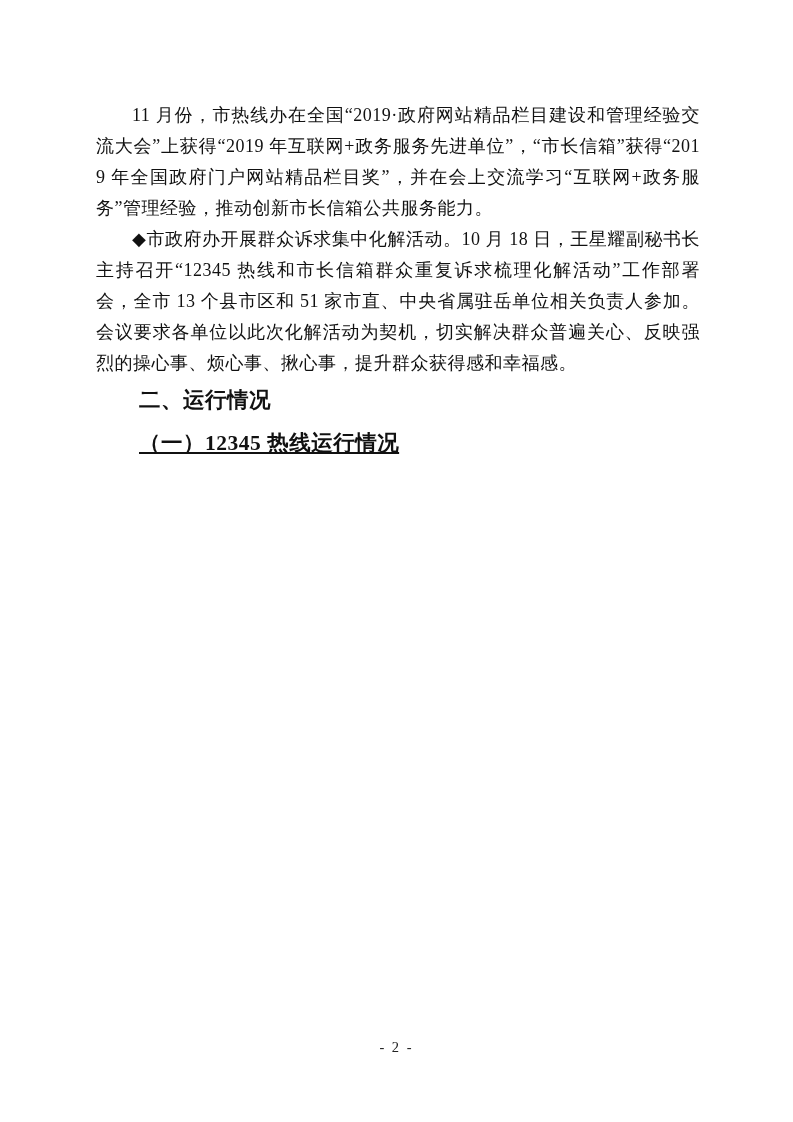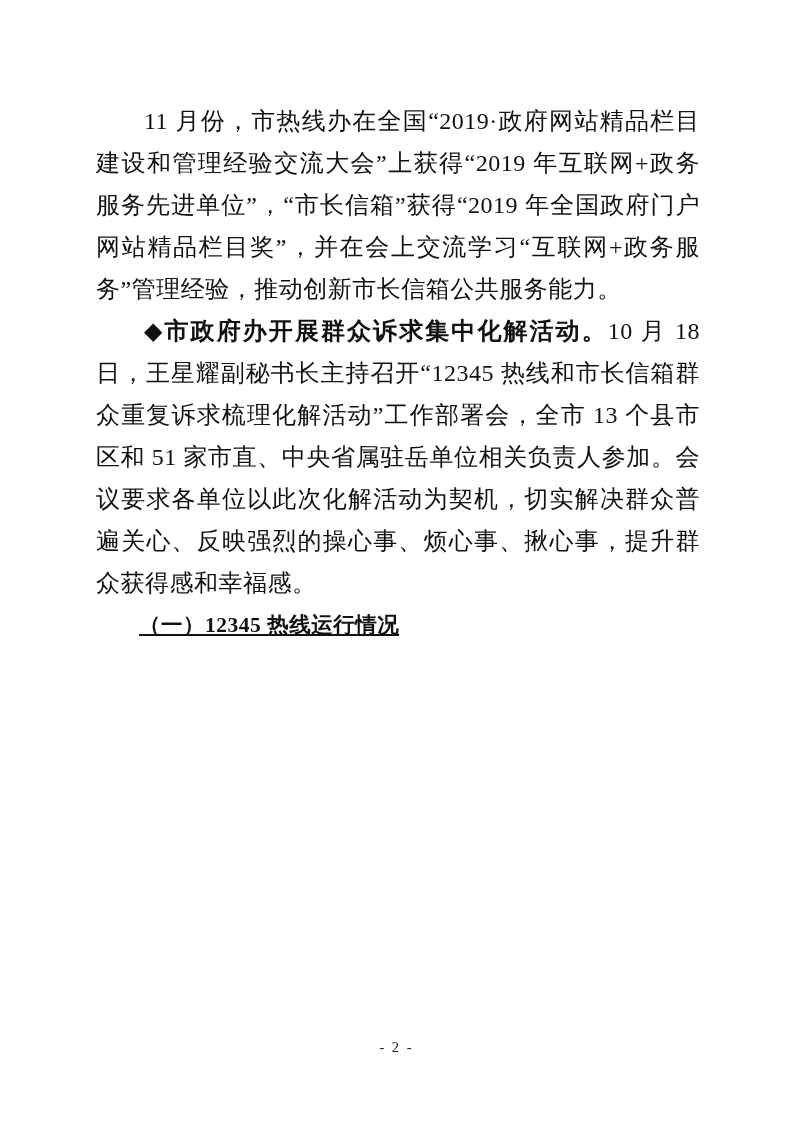--- a/index.html
+++ b/index.html
@@ -19,29 +19,29 @@
     box-sizing: border-box;
   }
   .content {
     position: absolute;
     left: 96px;
     top: 100px;
     width: 604px;
   }
   .body-text {
     margin: 0;
-    font-size: 24px;
-    line-height: 42px;
+    font-size: 18px;
+    line-height: 31px;
     text-align: justify;
     text-indent: 2em;
     letter-spacing: 0.5px;
     word-break: break-all;
   }
   .body-text .lead-bold {
-    font-weight: bold;
+    font-weight: normal;
   }
   .section-heading {
     margin: 0;
     font-family: "Liberation Sans", "DejaVu Sans", sans-serif;
     font-weight: 600;
     font-size: 21.5px;
     line-height: 42.6px;
     text-indent: 2em;
     letter-spacing: 0.5px;
   }
@@ -68,20 +68,21 @@
 </head>
 <body>
 
 <div class="page">
   <main class="content">
 
     <p class="body-text">11 月份，市热线办在全国“2019·政府网站精品栏目建设和管理经验交流大会”上获得“2019 年互联网+政务服务先进单位”，“市长信箱”获得“2019 年全国政府门户网站精品栏目奖”，并在会上交流学习“互联网+政务服务”管理经验，推动创新市长信箱公共服务能力。</p>
 
     <p class="body-text"><span class="lead-bold">◆市政府办开展群众诉求集中化解活动。</span><span>10 月 18 日，王星耀副秘书长主持召开“12345 热线和市长信箱群众重复诉求梳理化解活动”工作部署会，全市 13 个县市区和 51 家市直、中央省属驻岳单位相关负责人参加。会议要求各单位以此次化解活动为契机，切实解决群众普遍关心、反映强烈的操心事、烦心事、揪心事，提升群众获得感和幸福感。</span></p>
 
+    <h2 class="section-heading">二、运行情况</h2>
 
     <h3 class="sub-heading">（一）12345 热线运行情况</h3>
 
 
 
   </main>
 
   <footer class="page-footer">
     <span>- 2 -</span>
   </footer>

